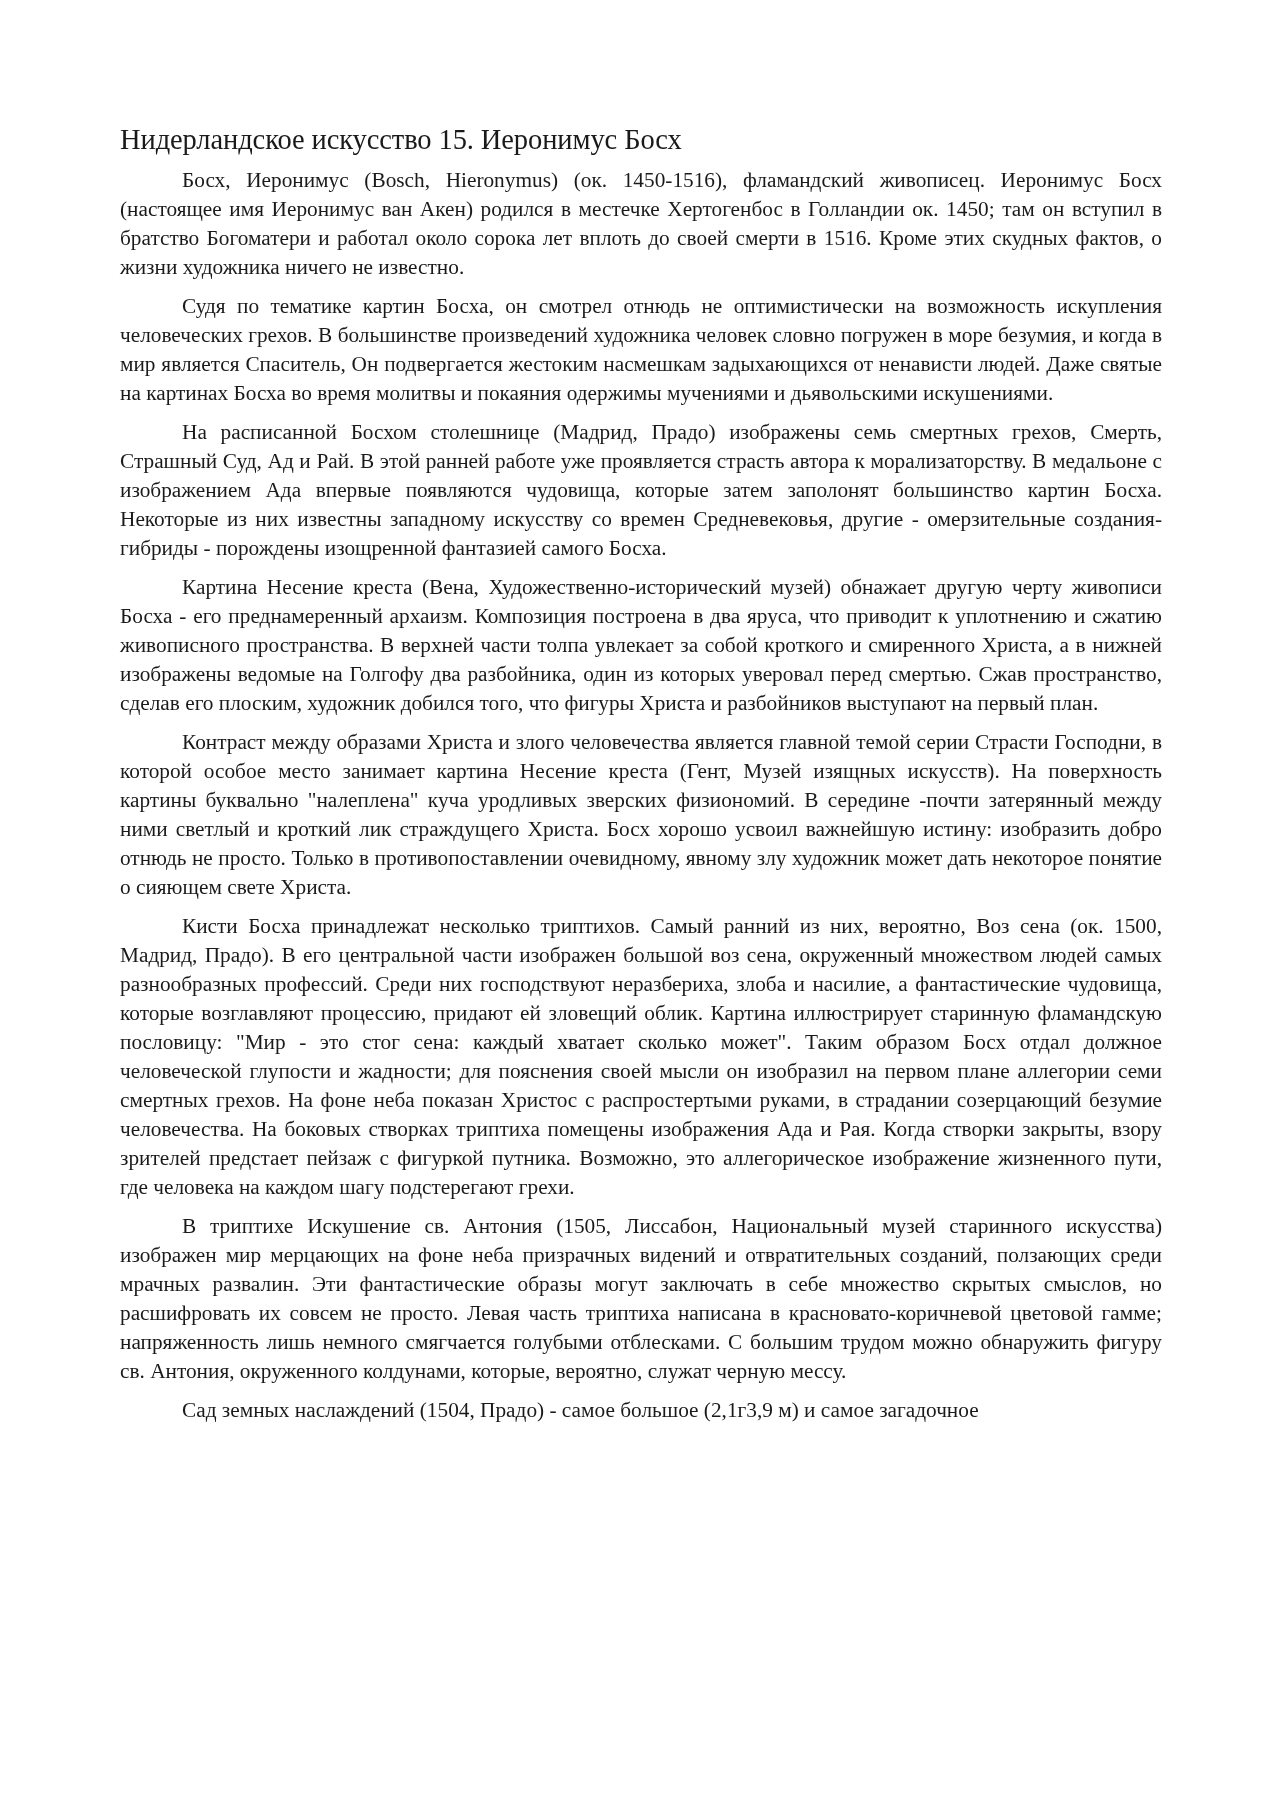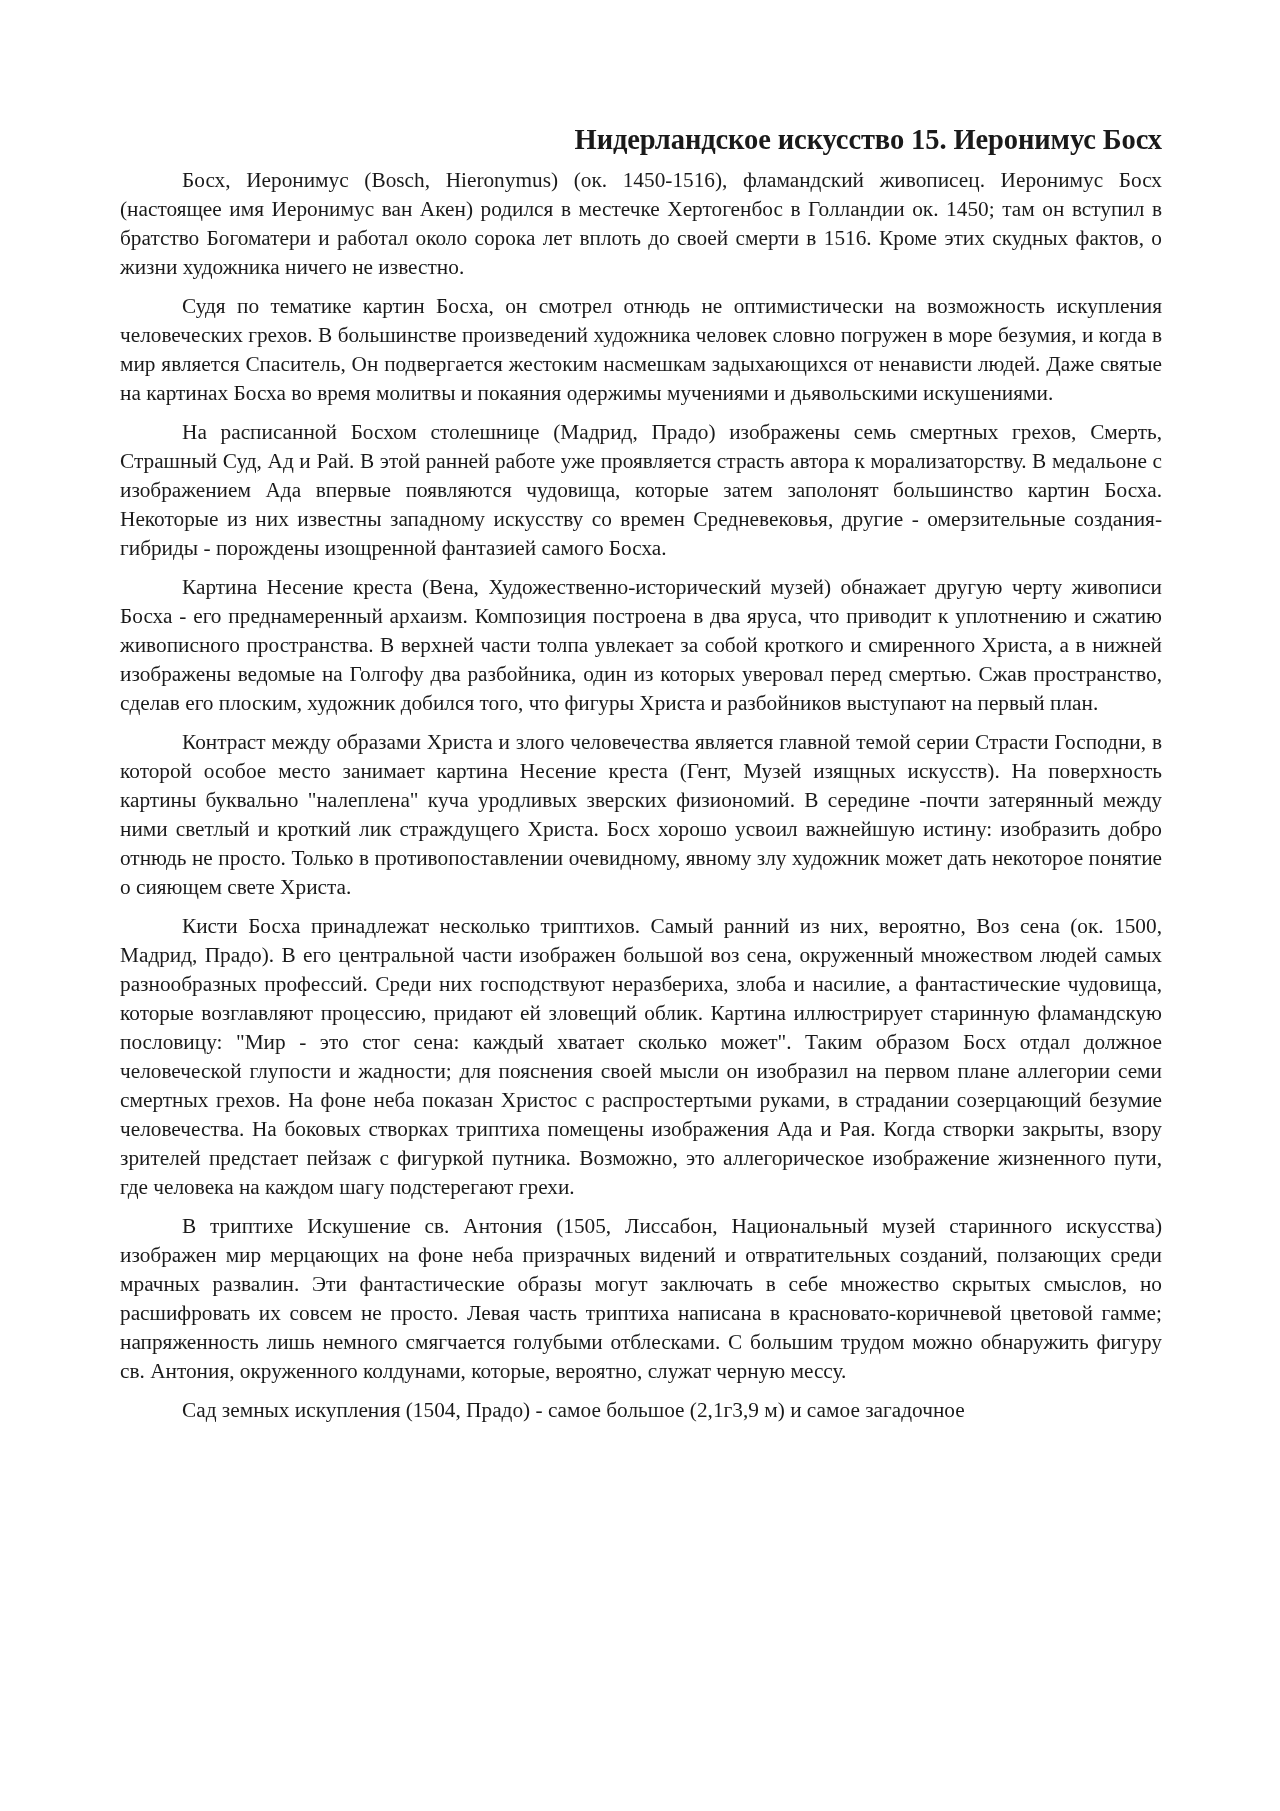--- a/index.html
+++ b/index.html
@@ -16,23 +16,23 @@
   .page {
     position: absolute;
     left: 120px;
     top: 120px;
     width: 1042px;
     color: #1a1a1a;
     font-family: "Liberation Serif", "DejaVu Serif", serif;
   }
   .doc-title {
     margin: 0 0 6px 0;
-    text-align: right;
+    text-align: left;
     font-size: 28.5px;
-    font-weight: bold;
+    font-weight: normal;
     line-height: 40px;
     letter-spacing: -0.1px;
   }
   .para {
     margin: 0 0 10px 0;
     text-indent: 62px;
     text-align: justify;
     font-size: 21.3px;
     line-height: 29px;
     font-family: Liberation Serif, serif;
@@ -43,14 +43,14 @@
 
 <div class="page">
   <h1 class="doc-title">Нидерландское искусство 15. Иеронимус Босх</h1>
   <p class="para">Босх, Иеронимус (Bosch, Hieronymus) (ок. 1450-1516), фламандский живописец. Иеронимус Босх (настоящее имя Иеронимус ван Акен) родился в местечке Хертогенбос в Голландии ок. 1450; там он вступил в братство Богоматери и работал около сорока лет вплоть до своей смерти в 1516. Кроме этих скудных фактов, о жизни художника ничего не известно.</p>
   <p class="para">Судя по тематике картин Босха, он смотрел отнюдь не оптимистически на возможность искупления человеческих грехов. В большинстве произведений художника человек словно погружен в море безумия, и когда в мир является Спаситель, Он подвергается жестоким насмешкам задыхающихся от ненависти людей. Даже святые на картинах Босха во время молитвы и покаяния одержимы мучениями и дьявольскими искушениями.</p>
   <p class="para">На расписанной Босхом столешнице (Мадрид, Прадо) изображены семь смертных грехов, Смерть, Страшный Суд, Ад и Рай. В этой ранней работе уже проявляется страсть автора к морализаторству. В медальоне с изображением Ада впервые появляются чудовища, которые затем заполонят большинство картин Босха. Некоторые из них известны западному искусству со времен Средневековья, другие - омерзительные создания-гибриды - порождены изощренной фантазией самого Босха.</p>
   <p class="para">Картина Несение креста (Вена, Художественно-исторический музей) обнажает другую черту живописи Босха - его преднамеренный архаизм. Композиция построена в два яруса, что приводит к уплотнению и сжатию живописного пространства. В верхней части толпа увлекает за собой кроткого и смиренного Христа, а в нижней изображены ведомые на Голгофу два разбойника, один из которых уверовал перед смертью. Сжав пространство, сделав его плоским, художник добился того, что фигуры Христа и разбойников выступают на первый план.</p>
   <p class="para">Контраст между образами Христа и злого человечества является главной темой серии Страсти Господни, в которой особое место занимает картина Несение креста (Гент, Музей изящных искусств). На поверхность картины буквально "налеплена" куча уродливых зверских физиономий. В середине -почти затерянный между ними светлый и кроткий лик страждущего Христа. Босх хорошо усвоил важнейшую истину: изобразить добро отнюдь не просто. Только в противопоставлении очевидному, явному злу художник может дать некоторое понятие о сияющем свете Христа.</p>
   <p class="para">Кисти Босха принадлежат несколько триптихов. Самый ранний из них, вероятно, Воз сена (ок. 1500, Мадрид, Прадо). В его центральной части изображен большой воз сена, окруженный множеством людей самых разнообразных профессий. Среди них господствуют неразбериха, злоба и насилие, а фантастические чудовища, которые возглавляют процессию, придают ей зловещий облик. Картина иллюстрирует старинную фламандскую пословицу: "Мир - это стог сена: каждый хватает сколько может". Таким образом Босх отдал должное человеческой глупости и жадности; для пояснения своей мысли он изобразил на первом плане аллегории семи смертных грехов. На фоне неба показан Христос с распростертыми руками, в страдании созерцающий безумие человечества. На боковых створках триптиха помещены изображения Ада и Рая. Когда створки закрыты, взору зрителей предстает пейзаж с фигуркой путника. Возможно, это аллегорическое изображение жизненного пути, где человека на каждом шагу подстерегают грехи.</p>
   <p class="para">В триптихе Искушение св. Антония (1505, Лиссабон, Национальный музей старинного искусства) изображен мир мерцающих на фоне неба призрачных видений и отвратительных созданий, ползающих среди мрачных развалин. Эти фантастические образы могут заключать в себе множество скрытых смыслов, но расшифровать их совсем не просто. Левая часть триптиха написана в красновато-коричневой цветовой гамме; напряженность лишь немного смягчается голубыми отблесками. С большим трудом можно обнаружить фигуру св. Антония, окруженного колдунами, которые, вероятно, служат черную мессу.</p>
-  <p class="para">Сад земных искупления (1504, Прадо) - самое большое (2,1г3,9 м) и самое загадочное</p>
+  <p class="para">Сад земных наслаждений (1504, Прадо) - самое большое (2,1г3,9 м) и самое загадочное</p>
 </div>
 
 </body></html>

